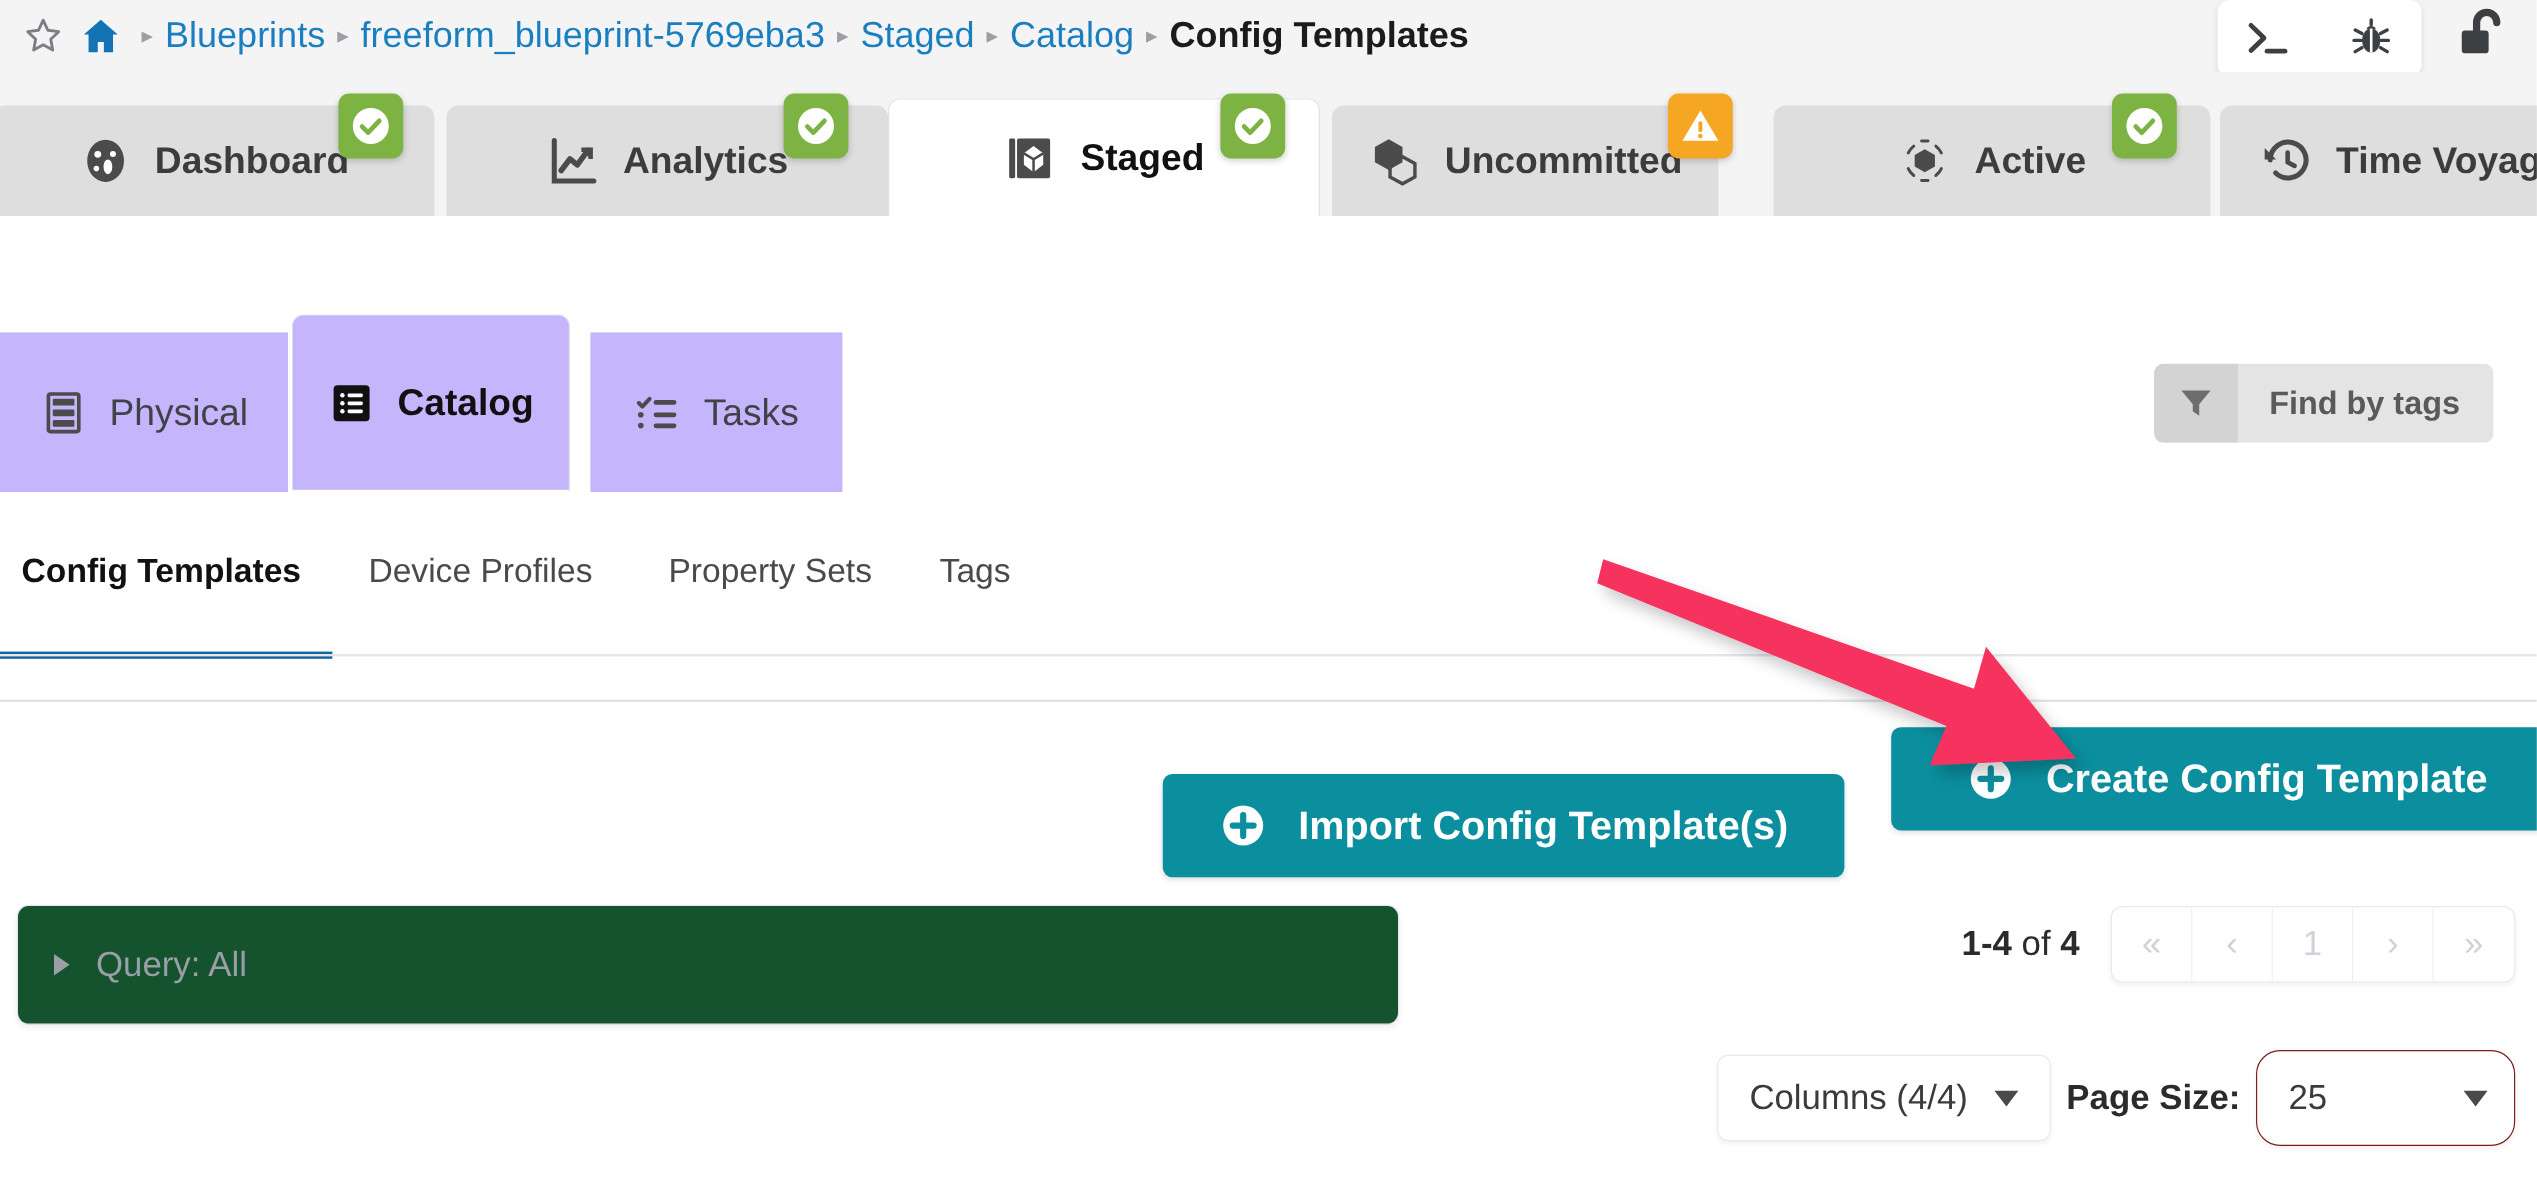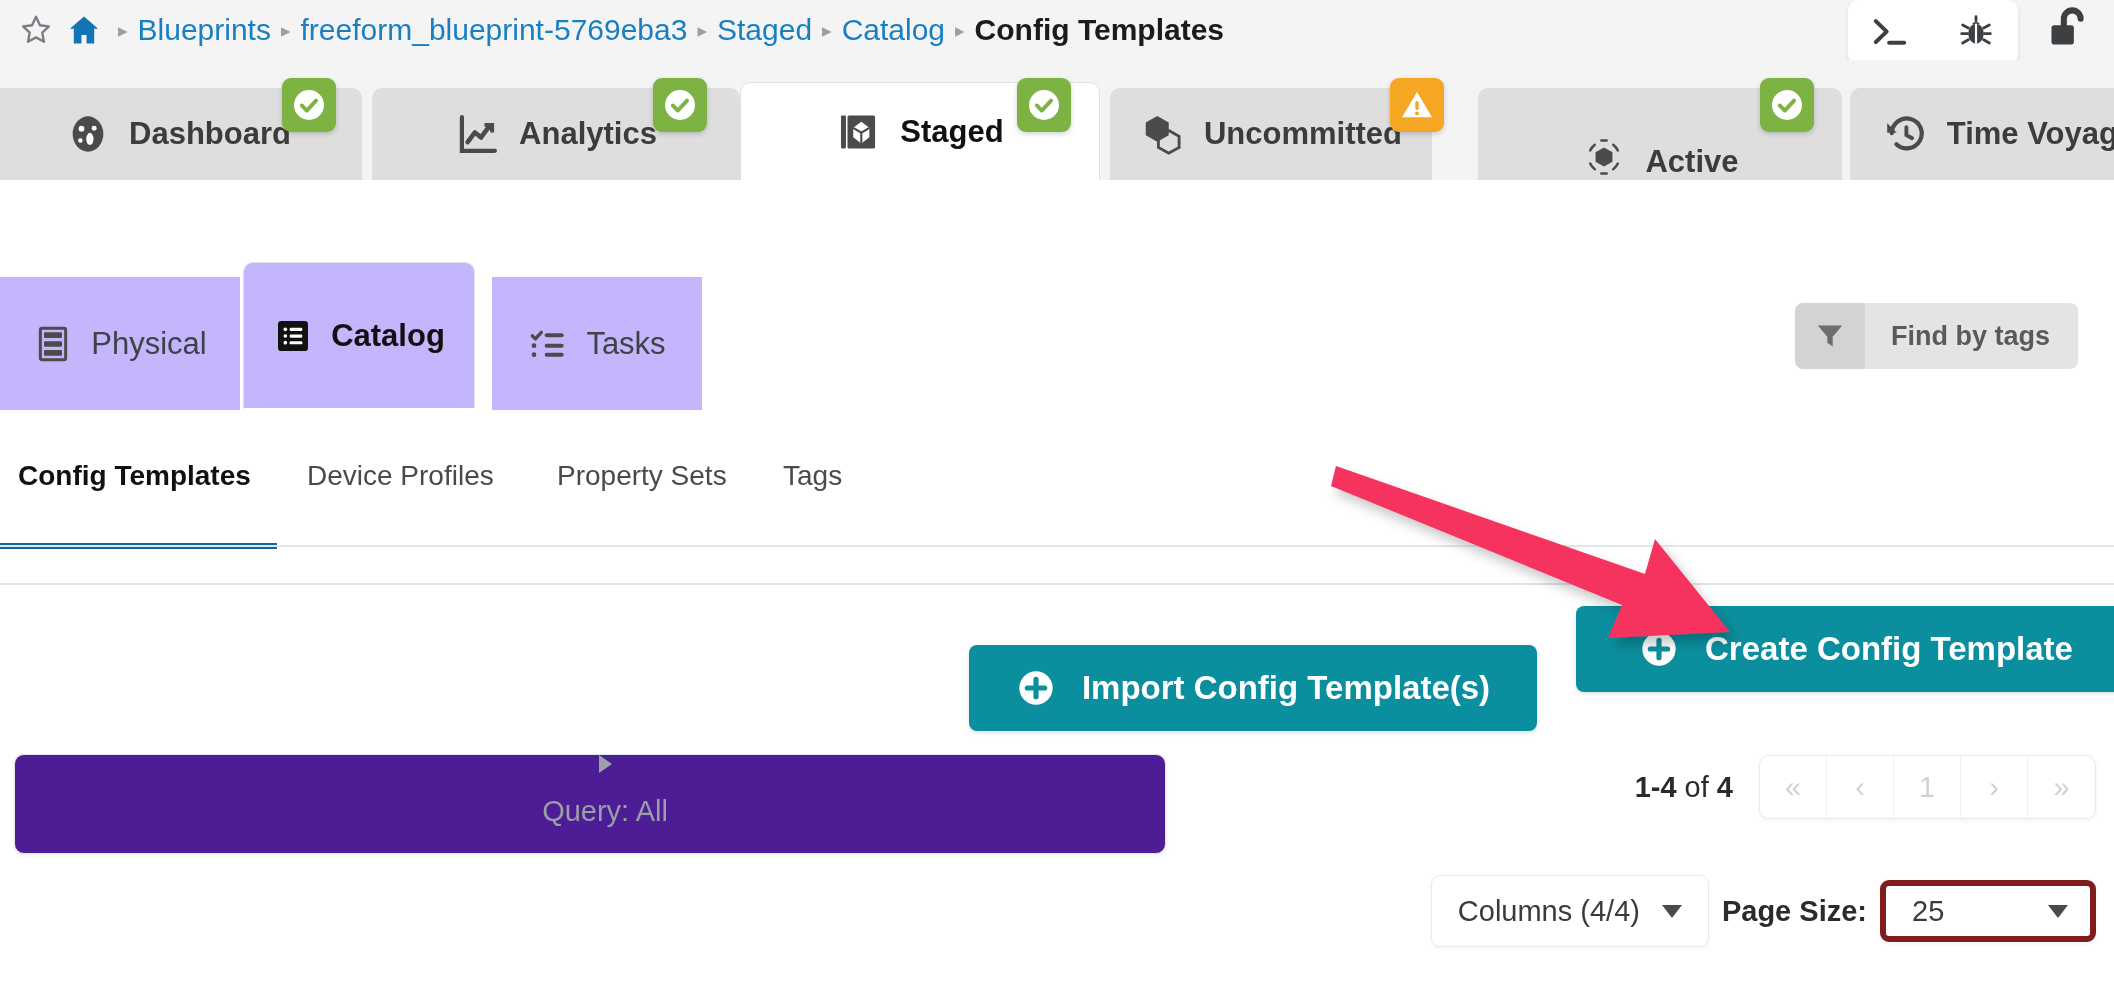--- a/index.html
+++ b/index.html
@@ -99,23 +99,23 @@
     border-radius: 8px; display: flex; align-items: center; justify-content: center; gap: 26px;
     box-shadow: 0 2px 4px rgba(0,0,0,.12);
     cursor: pointer;
   }
   .tb-label { font-size: 33px; font-weight: 700; color: #fff; white-space: nowrap; }
   .plus-ico { width: 40px; height: 40px; flex:0 0 auto; }
 
   
   .querybox {
     position: absolute; left: 14px; top: 754px; width: 1152px; height: 100px;
-    background: #4c1d95; border: 1px solid #e3e6ec; border-radius: 10px;
+    background: #14532d; border: 1px solid #e3e6ec; border-radius: 10px;
     box-shadow: 0 2px 4px rgba(0,0,0,.06);
-    display: flex; align-items: center; padding-left: 30px; gap: 22px; flex-direction: column;
+    display: flex; align-items: center; padding-left: 30px; gap: 22px;
   }
   .q-caret { width: 0; height: 0; border-left: 13px solid #9b9fa6; border-top: 9px solid transparent; border-bottom: 9px solid transparent; }
   .q-text { font-size: 29px; color: #9a9ea6; }
 
   
   .pagination-row { position: absolute; right: 0; top: 755px; display:flex; align-items:center; gap: 26px; }
   .page-count { font-size: 29px; color: #2b2b2b; white-space: nowrap; }
   .page-count b { font-weight: 700; }
   .pager { display: flex; border: 1px solid #e7eaef; border-radius: 10px; overflow: hidden;
            box-shadow: 0 2px 4px rgba(0,0,0,.05); background:#fff; }
@@ -127,21 +127,21 @@
   .bottom-ctrls { position: absolute; right: 0; top: 875px; display: flex; align-items: center; gap: 13px; }
   .colsel {
     height: 72px; background: #fff; border: 1px solid #e7eaef; border-radius: 9px;
     box-shadow: 0 2px 4px rgba(0,0,0,.05);
     display: flex; align-items: center; gap: 22px; padding: 0 26px;
   }
   .colsel-lbl { font-size: 29px; color: #3b3b3b; white-space: nowrap; }
   .caret-down { width:0;height:0;border-top: 13px solid #4a4a4a; border-left: 10px solid transparent; border-right: 10px solid transparent; }
   .ps-label { font-size: 29px; font-weight: 700; color: #2b2b2b; white-space: nowrap; }
   .pssel {
-    width: 216px; height: 62px; background:#fff; border: 6px solid #7f1d1d; border-radius: 9px;
+    width: 216px; height: 80px; background:#fff; border: 1px solid #7f1d1d; border-radius: 20px;
     box-shadow: 0 2px 4px rgba(0,0,0,.05);
     display:flex; align-items:center; justify-content:space-between; padding: 0 22px 0 26px;
   }
   .pssel-val { font-size: 29px; color: #3b3b3b; }
 
   
   .arrow-layer { position: absolute; left:0; top:0; width: 2114px; height: 994px; pointer-events:none; z-index: 50; }
 </style>
 </head>
 <body>
@@ -265,21 +265,21 @@
       <span class="mtab-label">Uncommitted</span>
     </div>
     <div class="badge warn" style="left:1390px; top:18px;">
       <svg viewBox="0 0 24 24" width="36" height="36">
           <path d="M12 3.4L22 20.2H2z" fill="#fff"></path>
           <rect x="10.9" y="9.4" width="2.2" height="6" rx="1.1" fill="#f5a623"></rect>
           <circle cx="12" cy="17.6" r="1.3" fill="#f5a623"></circle>
         </svg>
     </div>
 
-    <div class="mtab" style="left:1478px; width:364px;align-items:flex-end;">
+    <div class="mtab" style="left:1478px; width:364px;">
       <span class="mtab-ico">
         <svg viewBox="0 0 24 24" width="46" height="46">
             <path d="M12 7l4.4 2.5v5L12 17l-4.4-2.5v-5z" fill="#4b4b4b"></path>
             <g stroke="#4b4b4b" stroke-width="1.3" fill="none" stroke-linecap="round">
               <path d="M7.2 5.6a8 8 0 0 0-2.4 3M16.8 5.6a8 8 0 0 1 2.4 3M7.2 18.4a8 8 0 0 1-2.4-3M16.8 18.4a8 8 0 0 0 2.4-3M10.6 3.4h2.8M10.6 20.6h2.8"></path>
             </g>
           </svg>
       </span>
       <span class="mtab-label">Active</span>
     </div>

